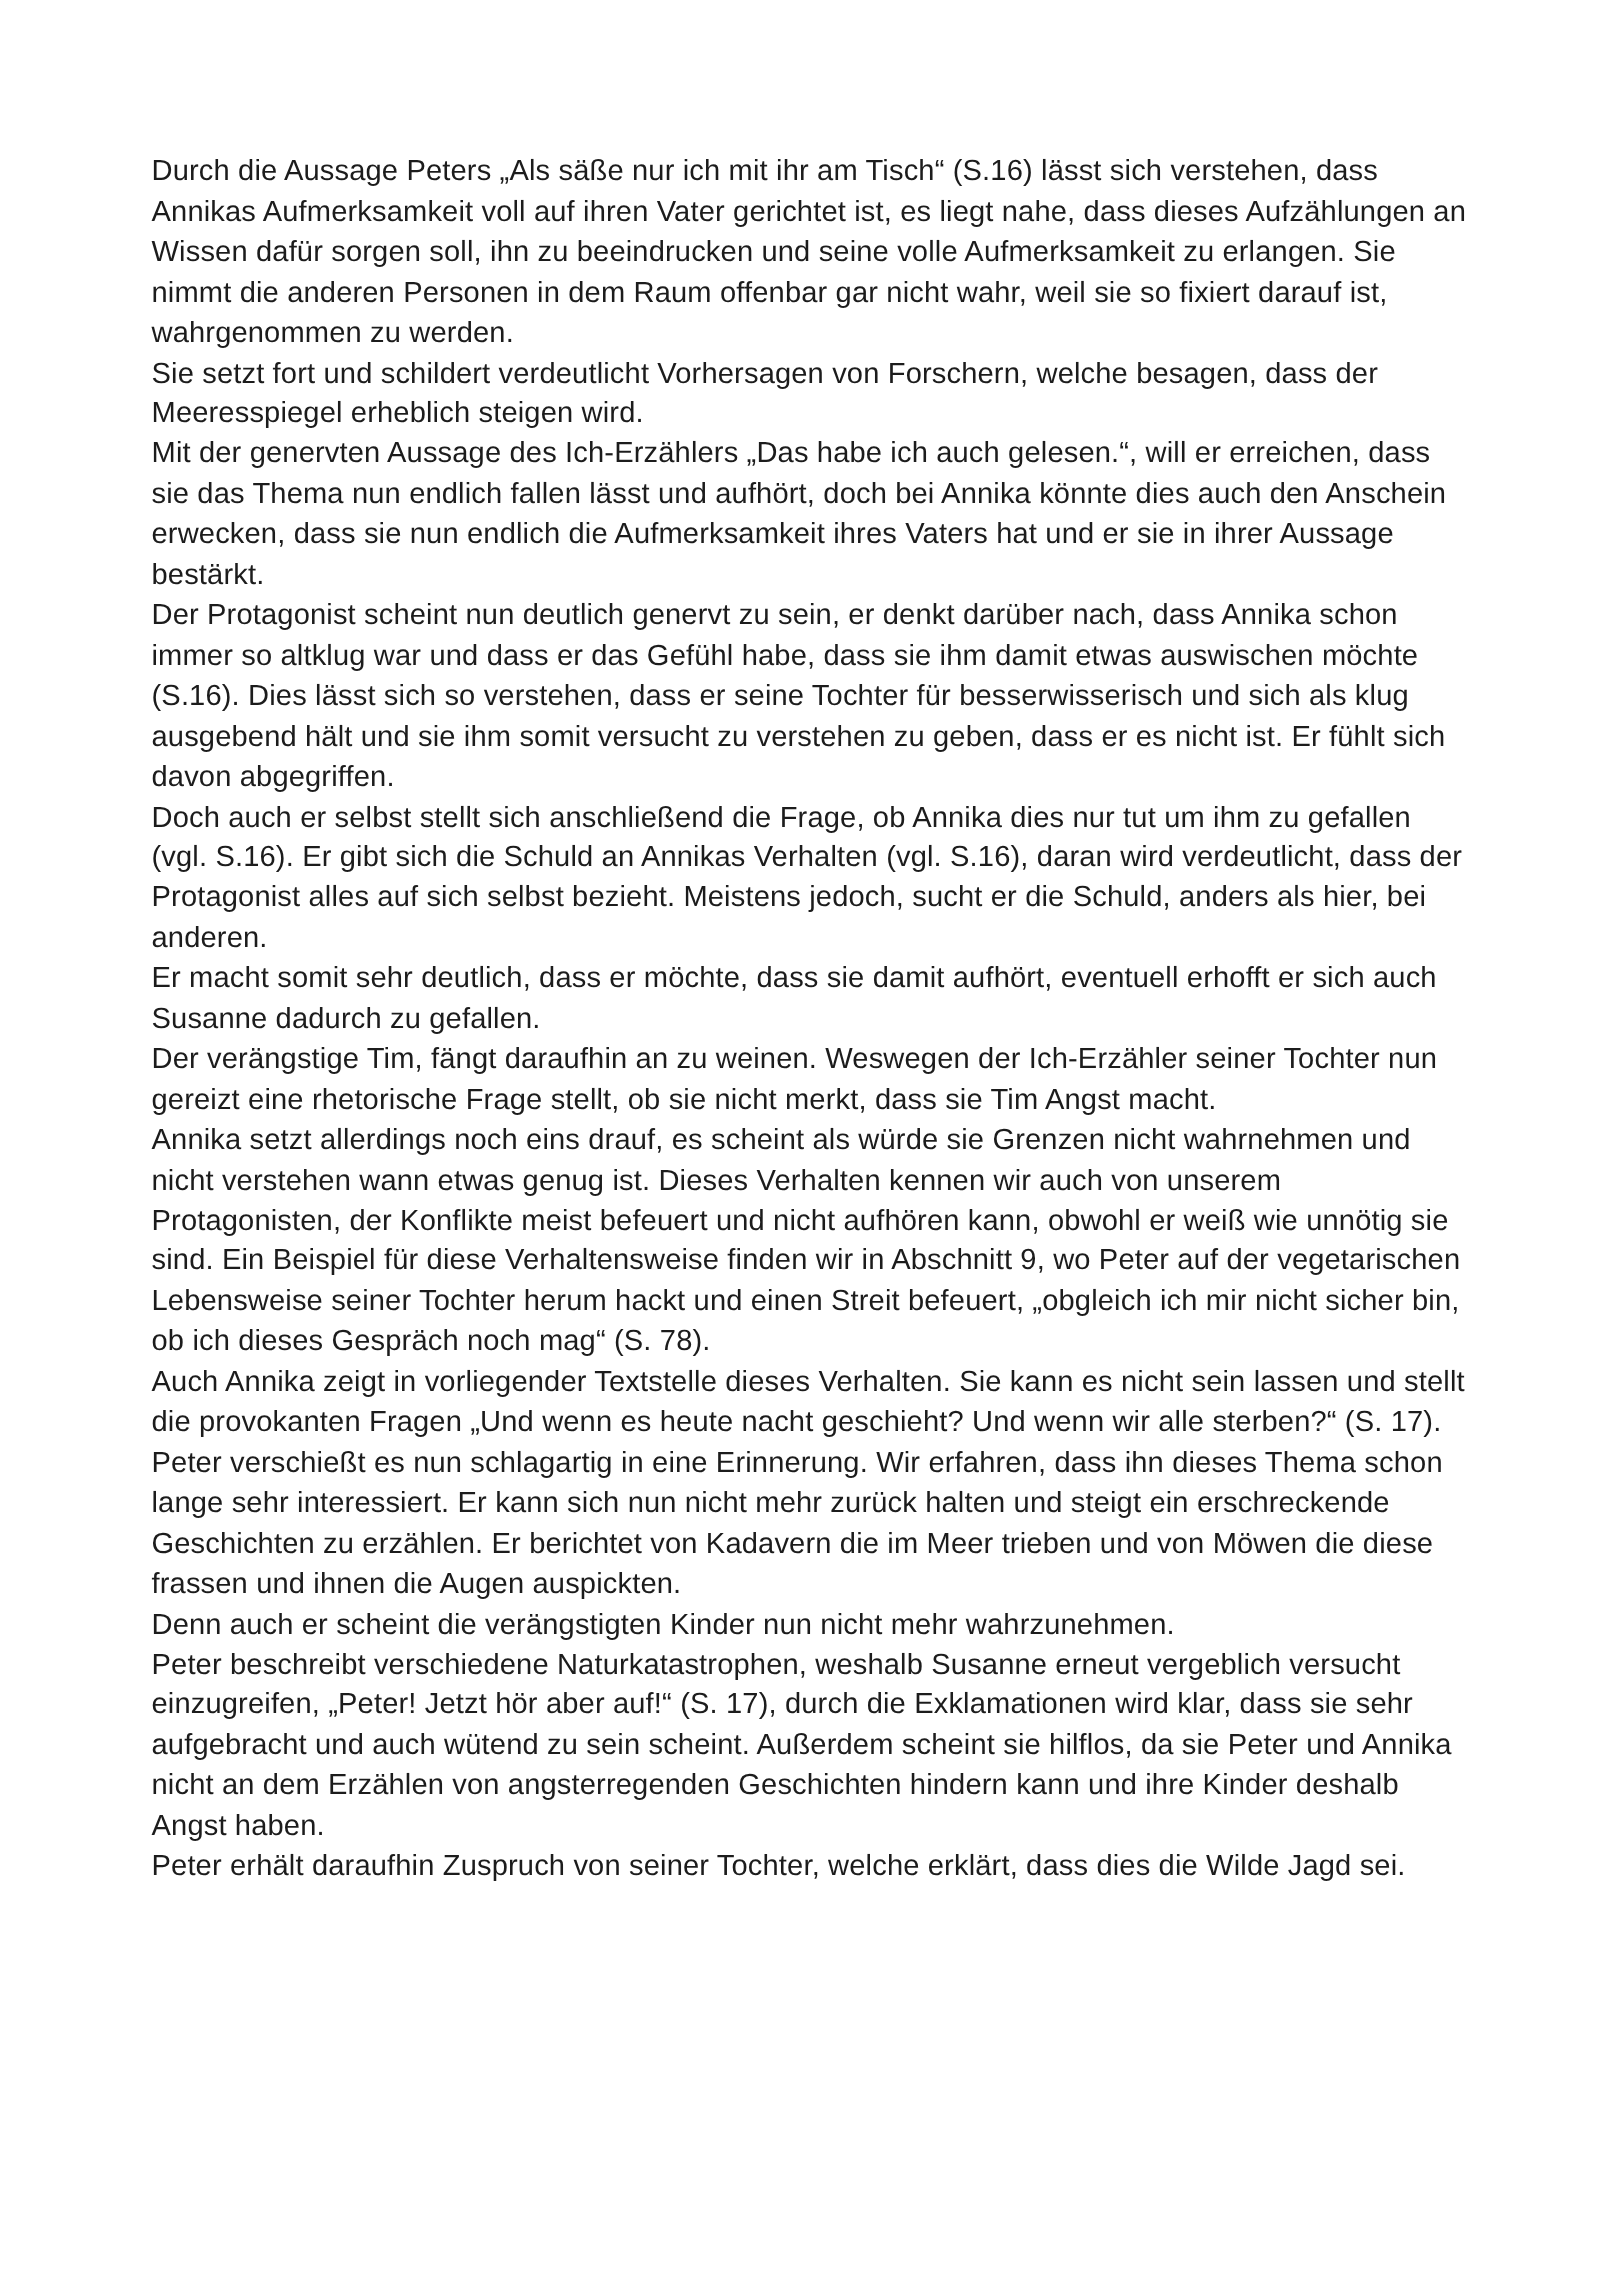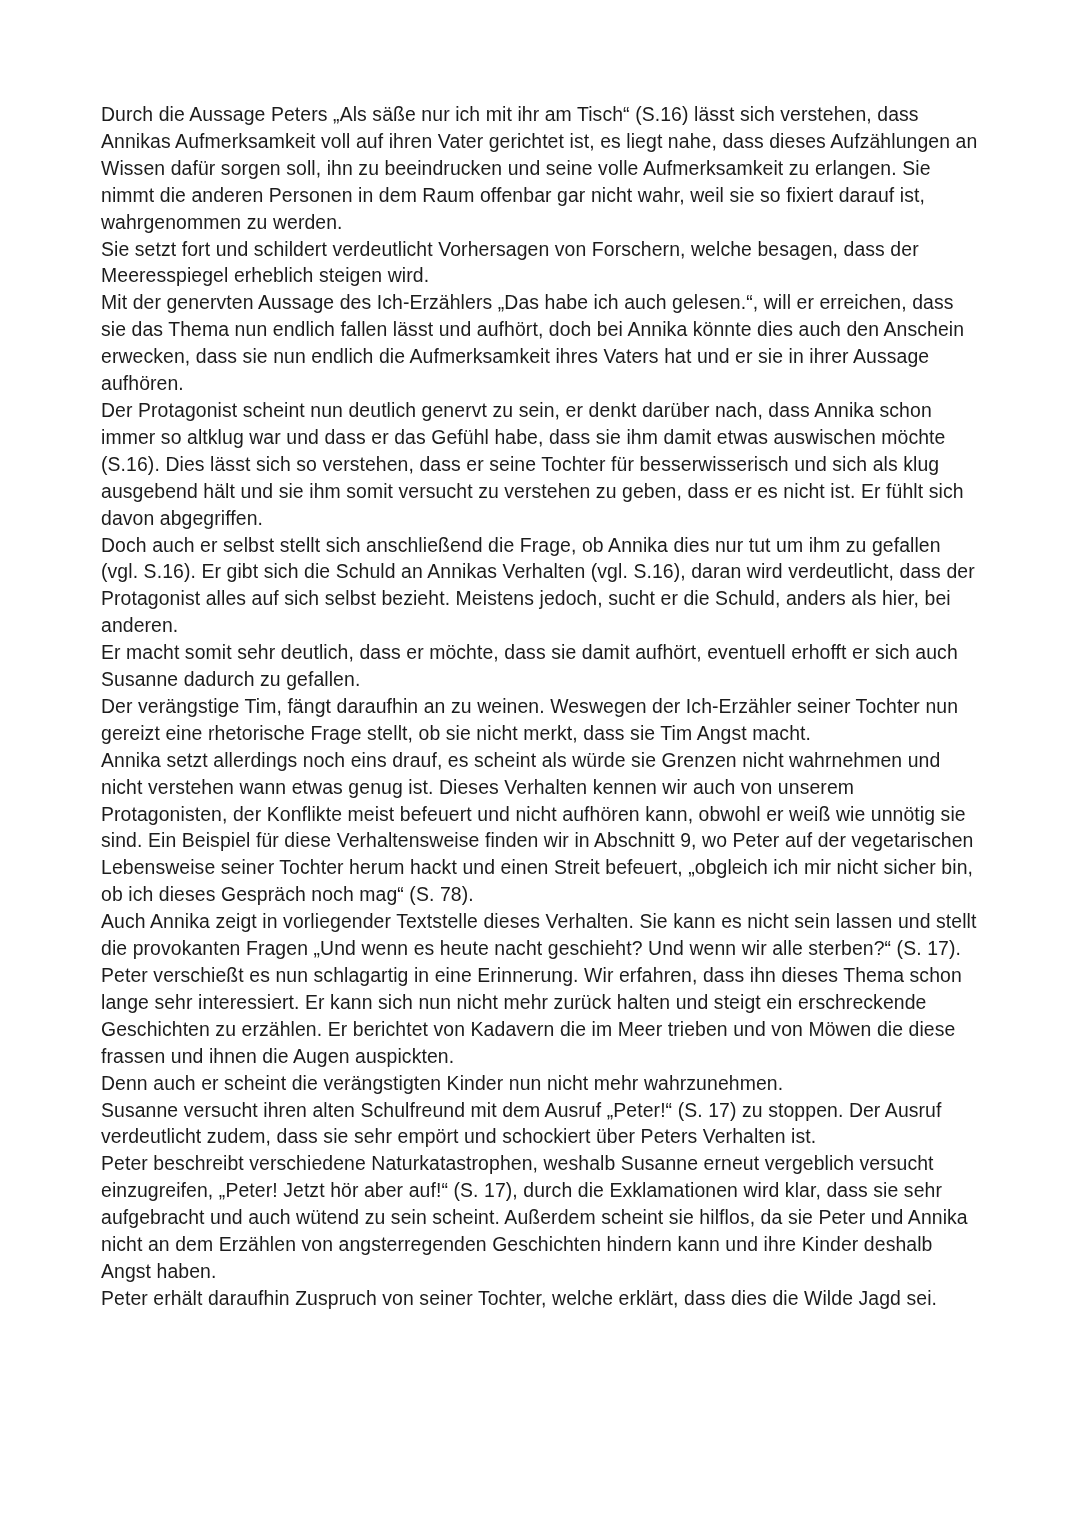--- a/index.html
+++ b/index.html
@@ -40,26 +40,25 @@
     padding: 0;
   }
 </style>
 </head>
 <body>
 
 <div class="page">
   <div class="text-body">
     <p>Durch die Aussage Peters „Als säße nur ich mit ihr am Tisch“ (S.16) lässt sich verstehen, dass Annikas Aufmerksamkeit voll auf ihren Vater gerichtet ist, es liegt nahe, dass dieses Aufzählungen an Wissen dafür sorgen soll, ihn zu beeindrucken und seine volle Aufmerksamkeit zu erlangen. Sie nimmt die anderen Personen in dem Raum offenbar gar nicht wahr, weil sie so fixiert darauf ist, wahrgenommen zu werden.</p>
     <p>Sie setzt fort und schildert verdeutlicht Vorhersagen von Forschern, welche besagen, dass der Meeresspiegel erheblich steigen wird.</p>
-    <p>Mit der genervten Aussage des Ich-Erzählers „Das habe ich auch gelesen.“, will er erreichen, dass sie das Thema nun endlich fallen lässt und aufhört, doch bei Annika könnte dies auch den Anschein erwecken, dass sie nun endlich die Aufmerksamkeit ihres Vaters hat und er sie in ihrer Aussage aufhören.</p>
+    <p>Mit der genervten Aussage des Ich-Erzählers „Das habe ich auch gelesen.“, will er erreichen, dass sie das Thema nun endlich fallen lässt und aufhört, doch bei Annika könnte dies auch den Anschein erwecken, dass sie nun endlich die Aufmerksamkeit ihres Vaters hat und er sie in ihrer Aussage bestärkt.</p>
     <p>Der Protagonist scheint nun deutlich genervt zu sein, er denkt darüber nach, dass Annika schon immer so altklug war und dass er das Gefühl habe, dass sie ihm damit etwas auswischen möchte (S.16). Dies lässt sich so verstehen, dass er seine Tochter für besserwisserisch und sich als klug ausgebend hält und sie ihm somit versucht zu verstehen zu geben, dass er es nicht ist. Er fühlt sich davon abgegriffen.</p>
     <p>Doch auch er selbst stellt sich anschließend die Frage, ob Annika dies nur tut um ihm zu gefallen (vgl. S.16). Er gibt sich die Schuld an Annikas Verhalten (vgl. S.16), daran wird verdeutlicht, dass der Protagonist alles auf sich selbst bezieht. Meistens jedoch, sucht er die Schuld, anders als hier, bei anderen.</p>
     <p>Er macht somit sehr deutlich, dass er möchte, dass sie damit aufhört, eventuell erhofft er sich auch Susanne dadurch zu gefallen.</p>
     <p>Der verängstige Tim, fängt daraufhin an zu weinen. Weswegen der Ich-Erzähler seiner Tochter nun gereizt eine rhetorische Frage stellt, ob sie nicht merkt, dass sie Tim Angst macht.</p>
     <p>Annika setzt allerdings noch eins drauf, es scheint als würde sie Grenzen nicht wahrnehmen und nicht verstehen wann etwas genug ist. Dieses Verhalten kennen wir auch von unserem Protagonisten, der Konflikte meist befeuert und nicht aufhören kann, obwohl er weiß wie unnötig sie sind. Ein Beispiel für diese Verhaltensweise finden wir in Abschnitt 9, wo Peter auf der vegetarischen Lebensweise seiner Tochter herum hackt und einen Streit befeuert, „obgleich ich mir nicht sicher bin, ob ich dieses Gespräch noch mag“ (S. 78).</p>
     <p>Auch Annika zeigt in vorliegender Textstelle dieses Verhalten. Sie kann es nicht sein lassen und stellt die provokanten Fragen „Und wenn es heute nacht geschieht? Und wenn wir alle sterben?“ (S. 17).</p>
     <p>Peter verschießt es nun schlagartig in eine Erinnerung. Wir erfahren, dass ihn dieses Thema schon lange sehr interessiert. Er kann sich nun nicht mehr zurück halten und steigt ein erschreckende Geschichten zu erzählen. Er berichtet von Kadavern die im Meer trieben und von Möwen die diese frassen und ihnen die Augen auspickten.</p>
     <p>Denn auch er scheint die verängstigten Kinder nun nicht mehr wahrzunehmen.</p>
-    <p>Susanne versucht ihren alten Schulfreund mit dem Ausruf „Peter!“ (S. 17) zu stoppen. Der Ausruf verdeutlicht zudem, dass sie sehr empört und schockiert über Peters Verhalten ist.</p>
     <p>Peter beschreibt verschiedene Naturkatastrophen, weshalb Susanne erneut vergeblich versucht einzugreifen, „Peter! Jetzt hör aber auf!“ (S. 17), durch die Exklamationen wird klar, dass sie sehr aufgebracht und auch wütend zu sein scheint. Außerdem scheint sie hilflos, da sie Peter und Annika nicht an dem Erzählen von angsterregenden Geschichten hindern kann und ihre Kinder deshalb Angst haben.</p>
     <p>Peter erhält daraufhin Zuspruch von seiner Tochter, welche erklärt, dass dies die Wilde Jagd sei.</p>
   </div>
 </div>
 
 </body></html>

